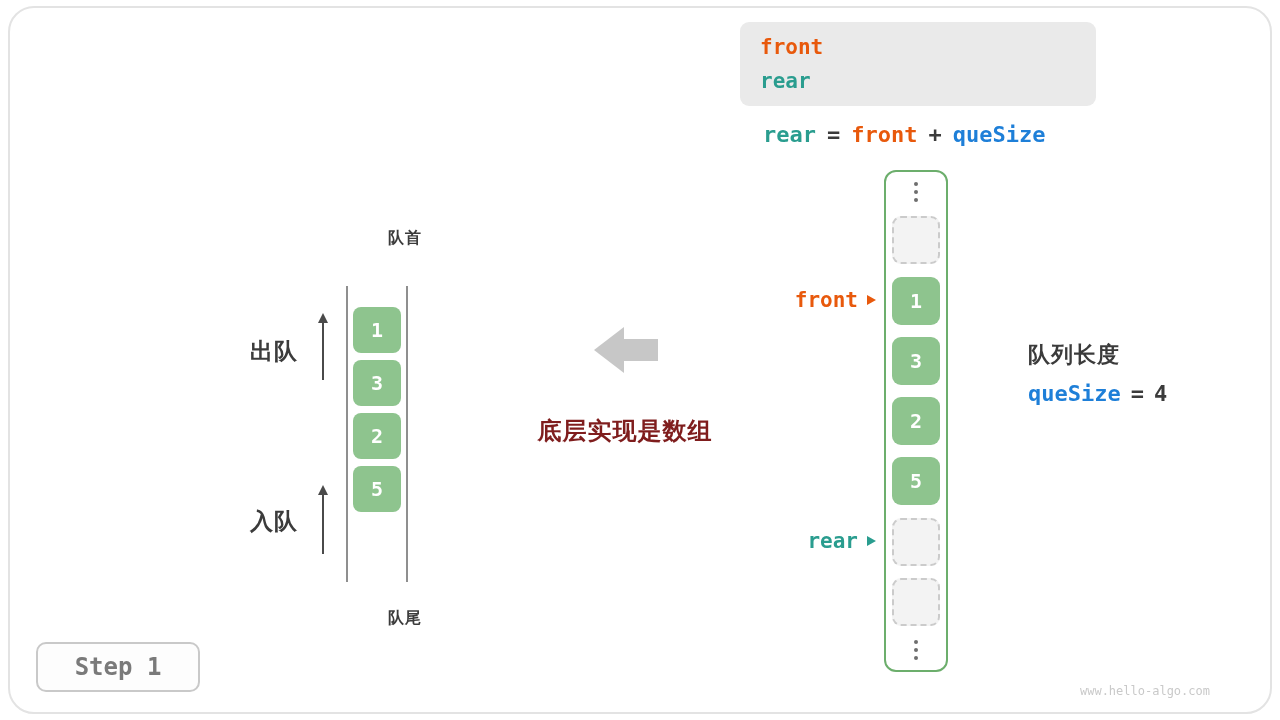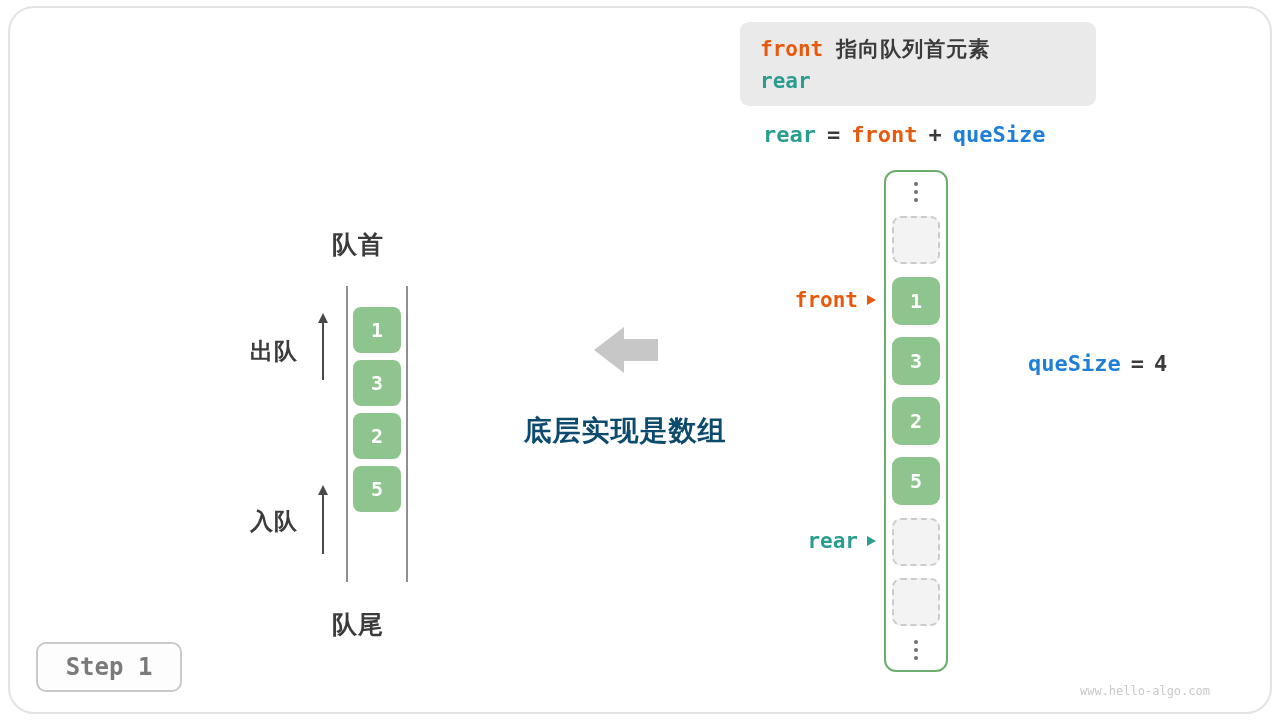--- a/index.html
+++ b/index.html
@@ -69,22 +69,22 @@
   .rear-pointer  { left: 700px; top: 527px; color: #2a9d8f; }
 
   
   .qlen { position: absolute; left: 1028px; top: 340px; }
   .qlen .cn-line { font-size: 22px; color: #3b3b3b; font-weight: bold; letter-spacing: 1px; }
   .qlen .code-line { margin-top: 11px; display: flex; gap: 10px; align-items: center; font-size: 22px; }
   .qlen .dark { font-family: "DejaVu Sans Mono", monospace; font-weight: bold; color: #3b3b3b; }
 
   
   .q-head-label, .q-tail-label {
-    position: absolute; left: 332px; width: 90px; text-align: left;
-    font-size: 25px; color: #3b3b3b; font-weight: bold; letter-spacing: 1px;
+    position: absolute; left: 332px; width: 90px; text-align: right;
+    font-size: 16px; color: #3b3b3b; font-weight: bold; letter-spacing: 1px;
   }
   .q-head-label { top: 228px; }
   .q-tail-label { top: 608px; }
   .rail { position: absolute; width: 2px; background: #8f8f8f; top: 286px; height: 296px; }
   .rail.left  { left: 346px; }
   .rail.right { left: 406px; }
   .qcell {
     position: absolute; left: 353px; width: 48px; height: 46px; border-radius: 8px;
     background: #8ec48e; color: #ffffff;
     font-family: "DejaVu Sans Mono", monospace; font-weight: bold; font-size: 20px;
@@ -112,26 +112,26 @@
   
   .big-arrow { position: absolute; left: 594px; top: 327px; width: 64px; height: 46px; }
   .big-arrow .head {
     position: absolute; left: 0; top: 0; width: 0; height: 0;
     border-top: 23px solid transparent; border-bottom: 23px solid transparent;
     border-right: 30px solid #c7c7c7;
   }
   .big-arrow .shaft { position: absolute; left: 30px; top: 12px; width: 34px; height: 22px; background: #c7c7c7; }
   .annotation {
     position: absolute; left: 495px; top: 412px; width: 260px; text-align: center;
-    font-size: 28px; font-weight: bold; color: #0c4a6e; line-height: 38px; letter-spacing: 1px;
+    font-size: 24px; font-weight: bold; color: #7f1d1d; line-height: 38px; letter-spacing: 1px;
   }
 
   
   .step-box {
-    position: absolute; left: 36px; top: 642px; width: 146px; height: 50px;
+    position: absolute; left: 36px; top: 642px; width: 164px; height: 50px;
     border: 2px solid #c9c9c9; border-radius: 10px; background: #fdfdfd;
     display: flex; align-items: center; justify-content: center;
     font-family: "DejaVu Sans Mono", monospace; font-weight: bold;
     font-size: 24px; color: #7a7a7a;
   }
 
   
   .watermark {
     position: absolute; left: 1040px; top: 684px; width: 170px; text-align: right;
     font-family: "DejaVu Sans Mono", monospace; font-size: 12px; color: #c9c9c9;
@@ -139,21 +139,20 @@
 </style>
 </head>
 <body>
 
 <div class="stage">
   <div class="card"></div>
 
   <div class="legend">
     <div class="legend-line">
       <span class="kw orange">front</span>
-      <span class="cn-text">指向队列首元素</span>
     </div>
     <div class="legend-line">
       <span class="kw teal">rear</span>
     </div>
   </div>
 
   <div class="formula">
     <span class="kw teal">rear</span>
     <span class="op">=</span>
     <span class="kw orange">front</span>
@@ -197,20 +196,21 @@
   <div class="pointer front-pointer">
     <span>front</span>
     <span class="tri"></span>
   </div>
   <div class="pointer rear-pointer">
     <span>rear</span>
     <span class="tri"></span>
   </div>
 
   <div class="qlen">
+    <div class="cn-line">队列长度</div>
     <div class="code-line">
       <span class="kw blue">queSize</span>
       <span class="dark">=</span>
       <span class="dark">4</span>
     </div>
   </div>
 
   <div class="step-box">
     <span>Step 1</span>
   </div>

